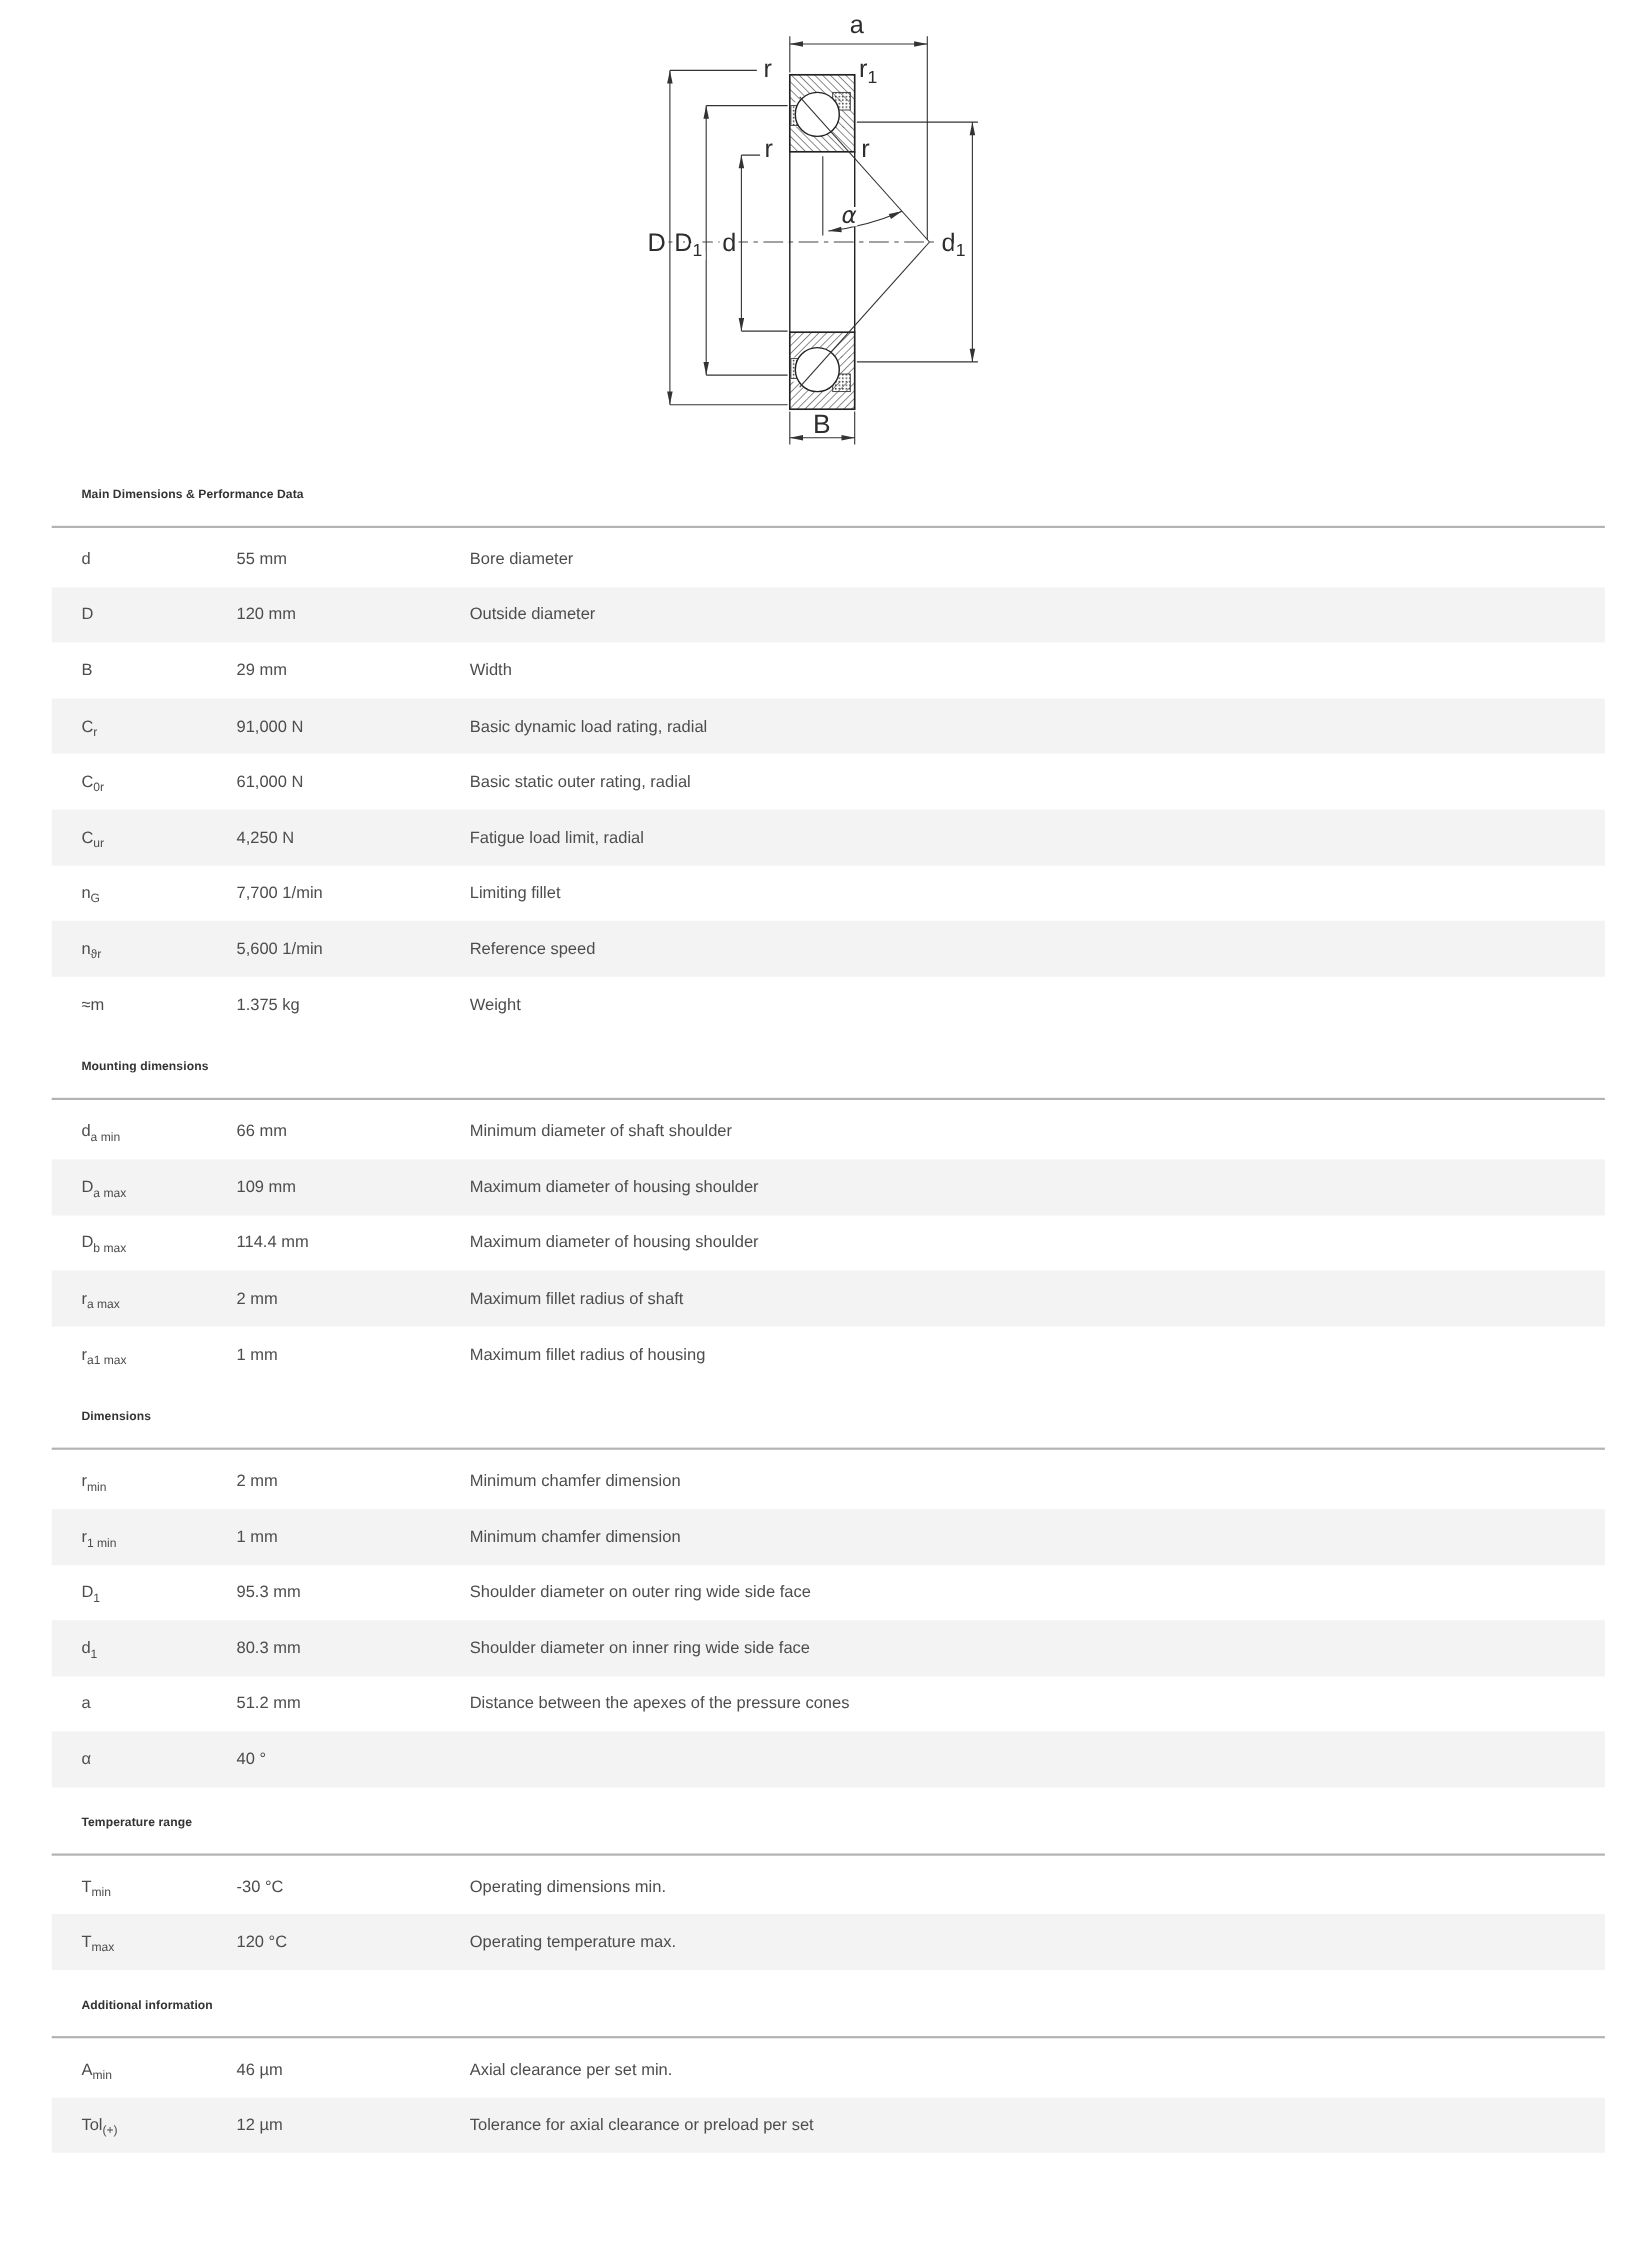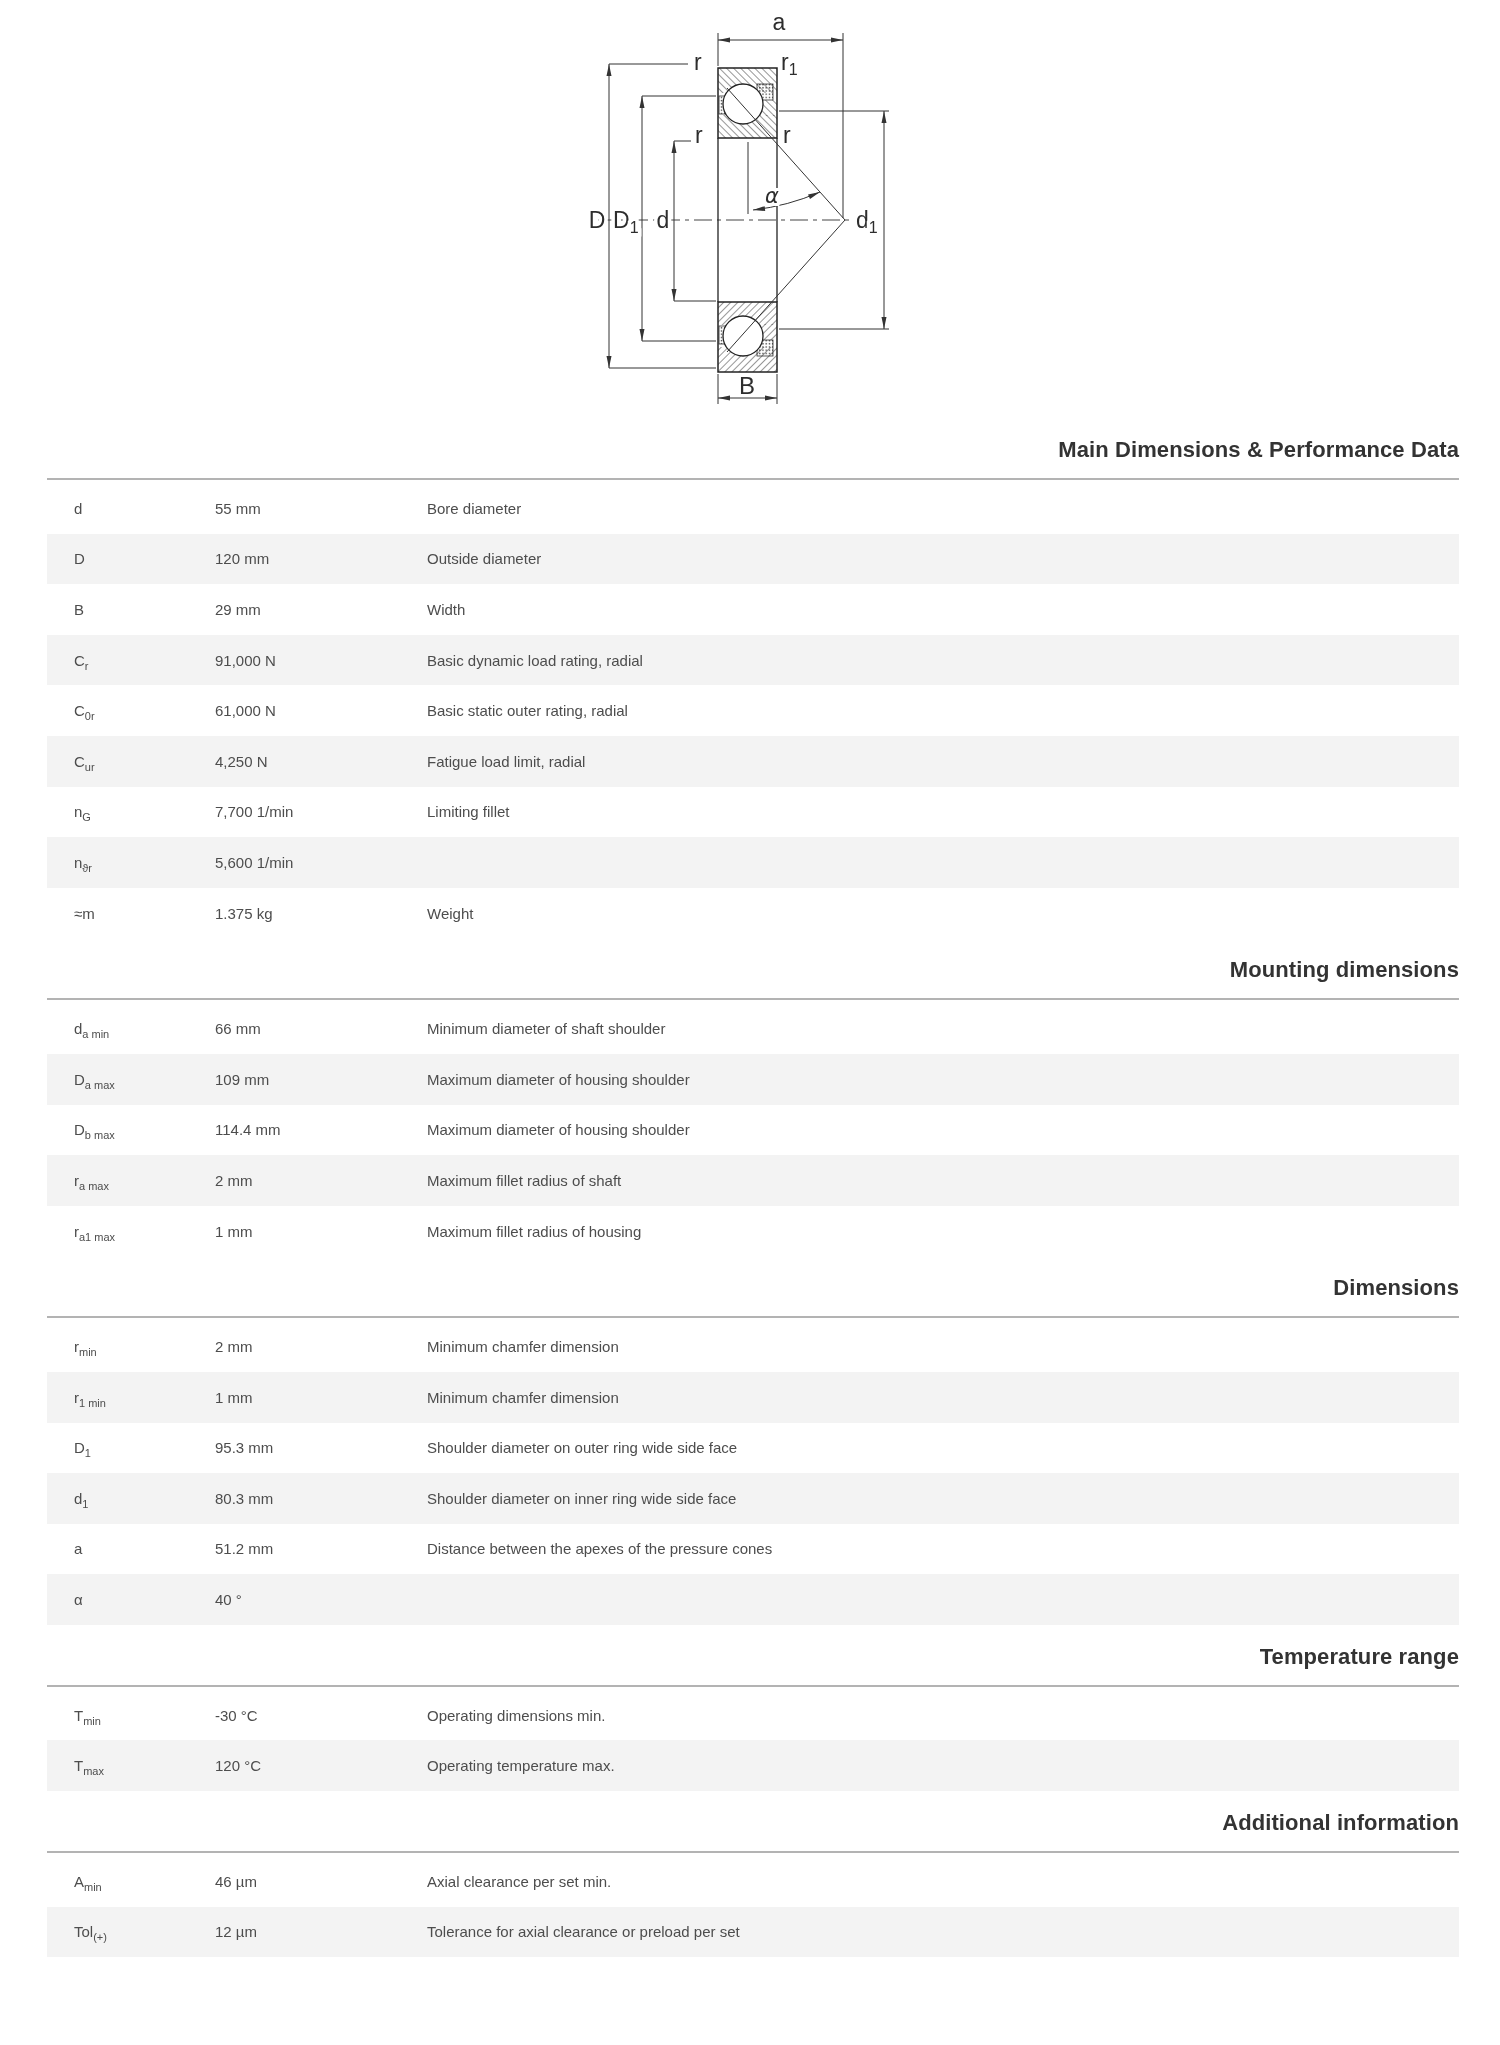--- a/index.html
+++ b/index.html
@@ -4,22 +4,22 @@
 <style>
   html,body{margin:0;padding:0;}
   body{
     width:1500px;height:2045px;position:relative;background:#ffffff;
     font-family:"Liberation Sans",sans-serif;overflow:hidden;
   }
   .diagram{position:absolute;left:555px;top:0;width:345px;height:415px;}
   #sections{position:absolute;left:47px;top:439px;width:1412px;}
   .spec-section + .spec-section{margin-top:21px;}
   .sec-title{
-    margin:0 0 17px 27px;font-size:22px;font-weight:bold;color:#333333;
-    line-height:22px;letter-spacing:.1px;text-align:right;
+    margin:0 0 17px 27px;font-size:11px;font-weight:bold;color:#333333;
+    line-height:22px;letter-spacing:.1px;
   }
   .sec-rule{height:2px;background:#b3b3b3;margin-bottom:3px;}
   .row{display:flex;align-items:center;height:50.6px;font-size:15px;color:#4d4d4d;}
   .row.alt{background:#f3f3f3;}
   .c1{box-sizing:border-box;width:168px;padding-left:27px;}
   .c2{box-sizing:border-box;width:212px;}
   .c3{flex:1;}
   sub.symsub{font-size:11px;line-height:0;}
   svg text{fill:#2d2d2d;}
 </style>
@@ -169,20 +169,21 @@
 
   <div class="row">
     <div class="c1"><span class="sym">n</span><sub class="symsub">G</sub></div>
     <div class="c2"><span class="val">7,700 1/min</span></div>
     <div class="c3"><span class="desc">Limiting fillet</span></div>
   </div>
 
   <div class="row alt">
     <div class="c1"><span class="sym">n</span><sub class="symsub">ϑr</sub></div>
     <div class="c2"><span class="val">5,600 1/min</span></div>
+    <div class="c3"><span class="desc">Reference speed</span></div>
   </div>
 
   <div class="row">
     <div class="c1"><span class="sym">≈m</span><sub class="symsub"></sub></div>
     <div class="c2"><span class="val">1.375 kg</span></div>
     <div class="c3"><span class="desc">Weight</span></div>
   </div>
 </div>
   </section>
 

